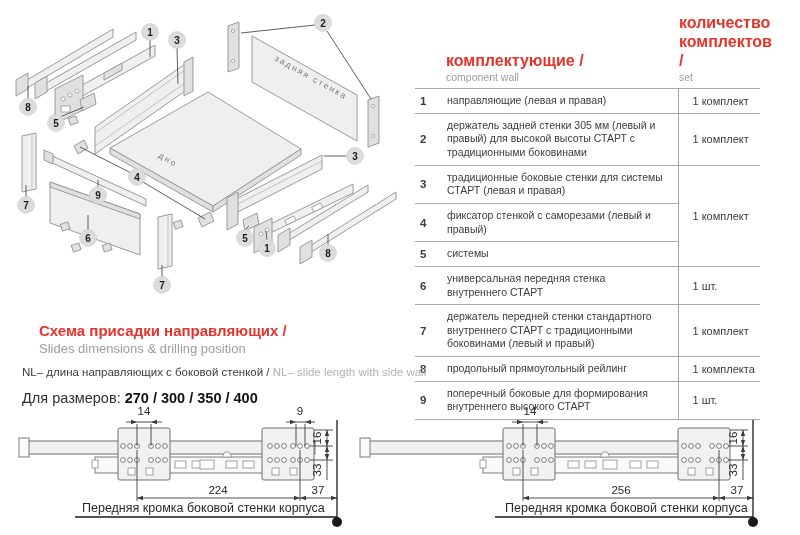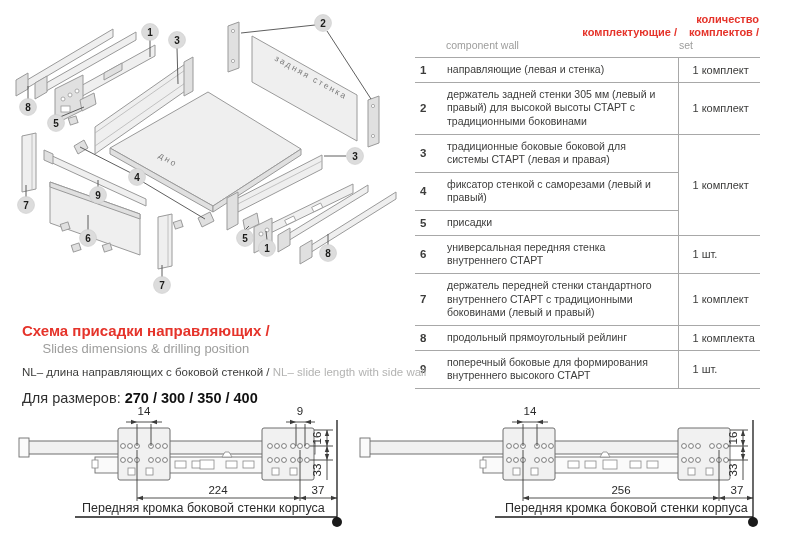--- a/index.html
+++ b/index.html
@@ -15,28 +15,28 @@
   .ldr { stroke:#4d4d4d; stroke-width:0.9; }
   .co-circle { fill:#dcdcdc; stroke:#c7c7c7; stroke-width:0.5; }
   .co-num { font:bold 10px "Liberation Sans", sans-serif; fill:#1d1d1b; text-anchor:middle; }
   .ptxt { font:8.5px "Liberation Sans", sans-serif; fill:#7a7a7a; letter-spacing:2px; }
 
   
   .parts-table { position:absolute; left:415px; top:12px; width:345px; border-collapse:collapse; table-layout:fixed; }
   .parts-table td { vertical-align:middle; }
   .parts-table tr.body-row td { border-bottom:1px solid #a8a8a8; }
   .hdr td { border-bottom:1px solid #a8a8a8; vertical-align:bottom; padding-bottom:5px; }
-  .hd-ru { color:#e5332a; font-weight:bold; font-size:11px; line-height:1.2;text-align:right; }
+  .hd-ru { color:#e5332a; font-weight:bold; font-size:16px; line-height:1.2; }
   .hd-en { color:#9d9d9c; font-size:10.5px; line-height:1.2; }
   .num-cell { font-weight:bold; font-size:11.5px; color:#3c3c3b; padding-left:5px; }
   .name-cell { font-size:10.5px; color:#3c3c3b; line-height:1.3; padding:5px 10px 5px 2px; }
   .qty-cell { border-left:1px solid #a8a8a8; font-size:11px; color:#3c3c3b; padding-left:14px; }
 
   
-  .section-head { position:absolute; left:22px; top:322px;text-align:center; }
+  .section-head { position:absolute; left:39px; top:322px; }
   .sh-ru { color:#e5332a; font-weight:bold; font-size:15px; line-height:1.25; }
   .sh-en { color:#9d9d9c; font-size:13px; line-height:1.25; }
   .note-line { position:absolute; left:22px; top:366px; font-size:11.5px; }
   .note-ru { color:#3c3c3b; }
   .note-en { color:#b3b3b2; }
   .size-title { position:absolute; top:390px; font-size:14.5px; color:#2f2f2f; }
   .size-title b { color:#111; }
   .size-title.left-t { left:22px; }
   .size-title.right-t { left:502px; }
 
@@ -253,40 +253,40 @@
         <div class="hd-ru">комплектующие /</div>
         <div class="hd-en">component wall</div>
       </td>
       <td>
         <div class="hd-ru">количество комплектов /</div>
         <div class="hd-en">set</div>
       </td>
     </tr>
     <tr class="body-row">
       <td class="num-cell">1</td>
-      <td class="name-cell">направляющие (левая и стенка)</td>
+      <td class="name-cell">направляющие (левая и правая)</td>
       <td class="qty-cell">1 комплект</td>
     </tr>
     <tr class="body-row">
       <td class="num-cell">2</td>
       <td class="name-cell">держатель задней стенки 305 мм (левый и правый) для высокой высоты СТАРТ с традиционными боковинами</td>
       <td class="qty-cell">1 комплект</td>
     </tr>
     <tr class="body-row">
       <td class="num-cell">3</td>
-      <td class="name-cell">традиционные боковые боковой для системы СТАРТ (левая и правая)</td>
+      <td class="name-cell">традиционные боковые стенки для системы СТАРТ (левая и правая)</td>
       <td class="qty-cell" rowspan="3">1 комплект</td>
     </tr>
     <tr class="body-row">
       <td class="num-cell">4</td>
       <td class="name-cell">фиксатор стенкой с саморезами (левый и правый)</td>
     </tr>
     <tr class="body-row">
       <td class="num-cell">5</td>
-      <td class="name-cell">присадки</td>
+      <td class="name-cell">системы</td>
     </tr>
     <tr class="body-row">
       <td class="num-cell">6</td>
       <td class="name-cell">универсальная передняя стенка внутреннего СТАРТ</td>
       <td class="qty-cell">1 шт.</td>
     </tr>
     <tr class="body-row">
       <td class="num-cell">7</td>
       <td class="name-cell">держатель передней стенки стандартного внутреннего СТАРТ с традиционными боковинами (левый и правый)</td>
       <td class="qty-cell">1 комплект</td>

